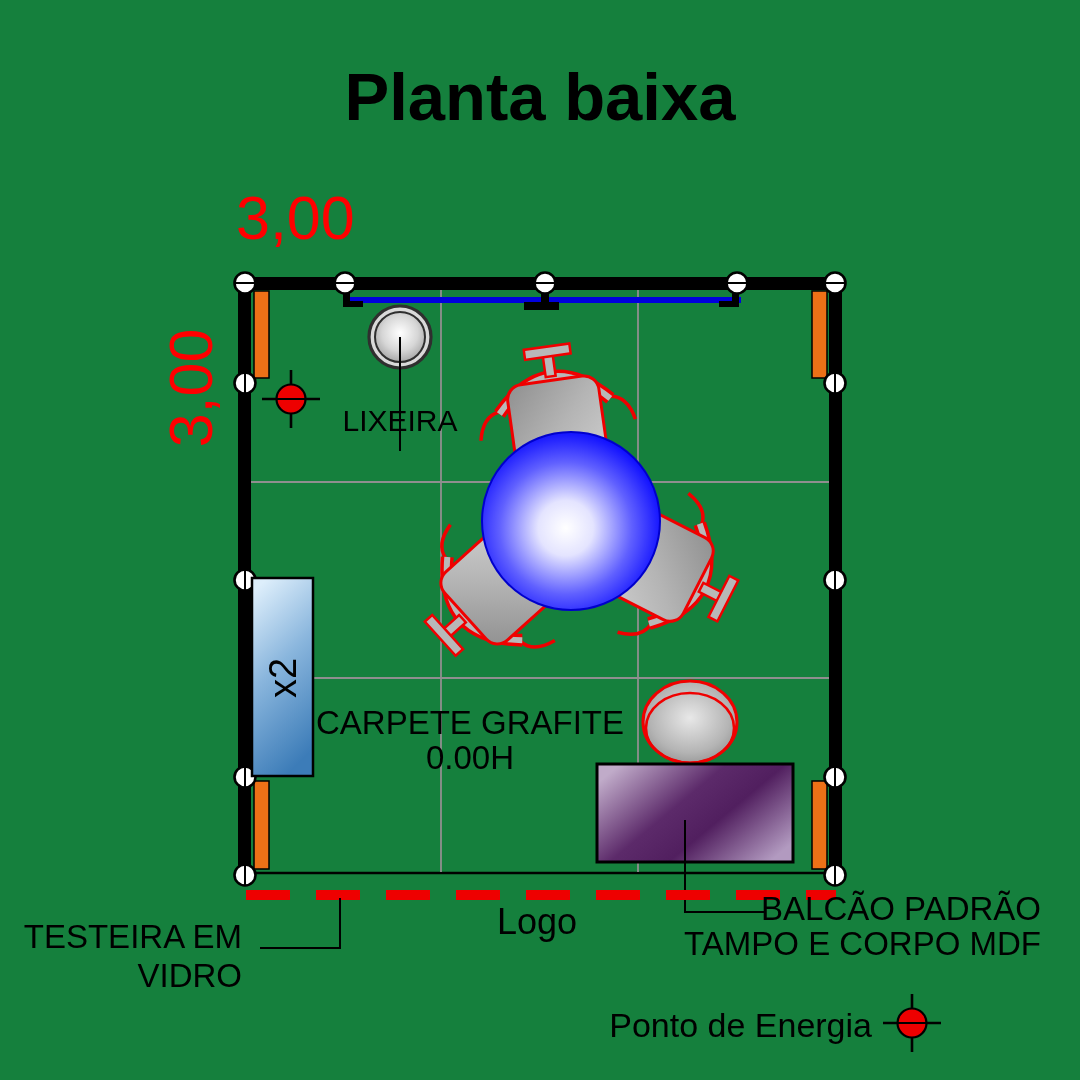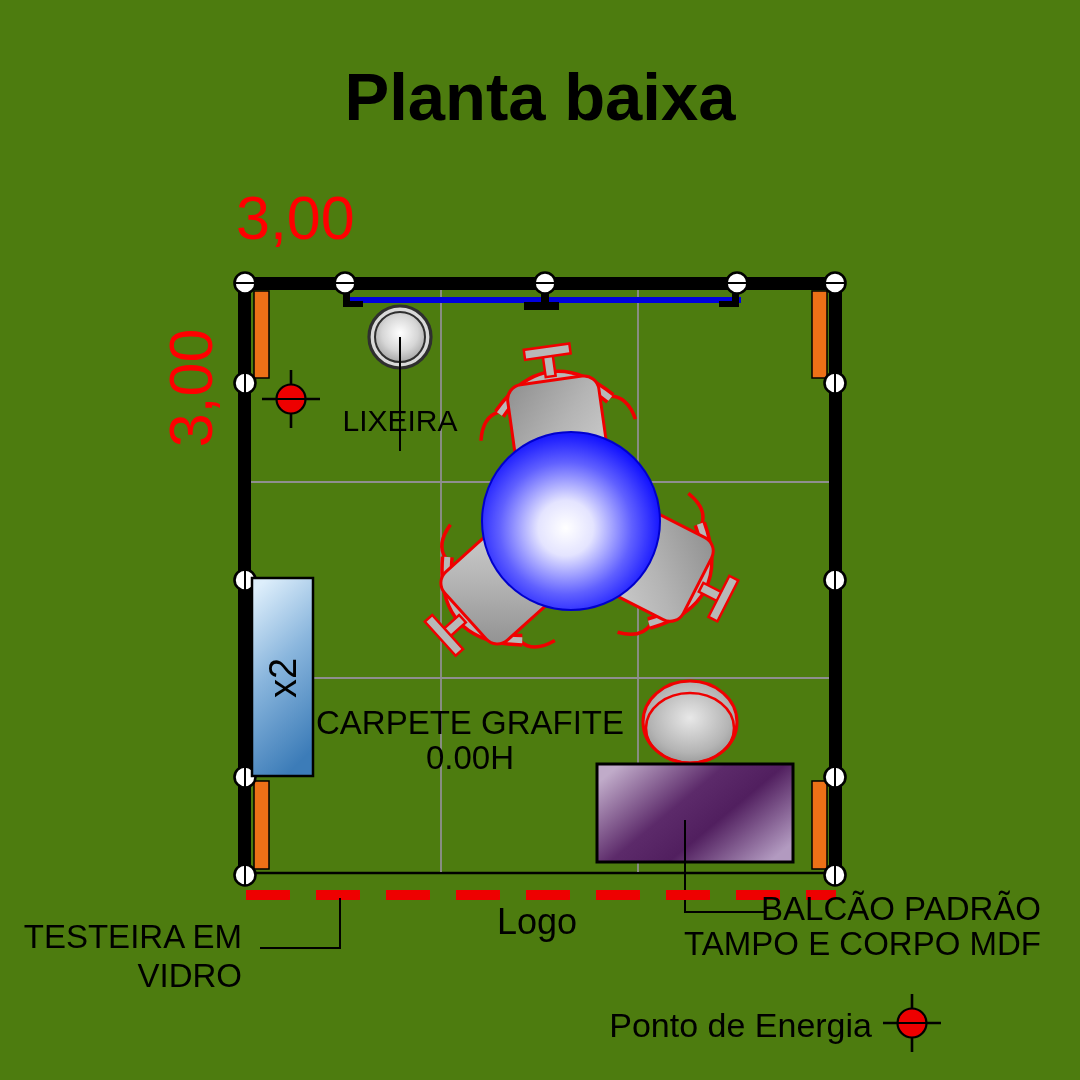--- a/index.html
+++ b/index.html
@@ -1,16 +1,16 @@
 <!DOCTYPE html>
 <html><head>
 <meta charset="utf-8">
 <style>
   html,body{margin:0;padding:0;background:#ffffff;}
-  .stage{position:relative;width:1080px;height:1080px;background:#4d7c0f;overflow:hidden;
+  .stage{position:relative;width:1080px;height:1080px;background:#15803d;overflow:hidden;
          font-family:"Liberation Sans",sans-serif;}
   svg text{font-family:"Liberation Sans",sans-serif;}
 </style>
 </head>
 <body>
 
 <div class="stage">
 <svg width="1080" height="1080" viewBox="0 0 1080 1080">
   <defs>
     <radialGradient id="tableGrad" cx="47%" cy="54%" r="62%">

